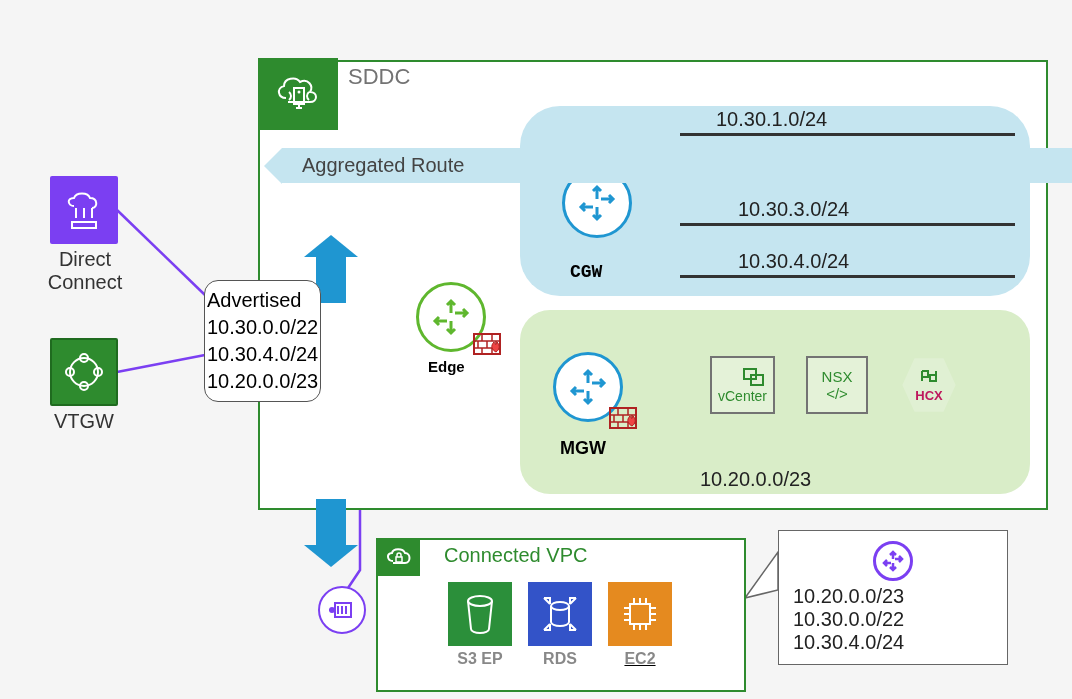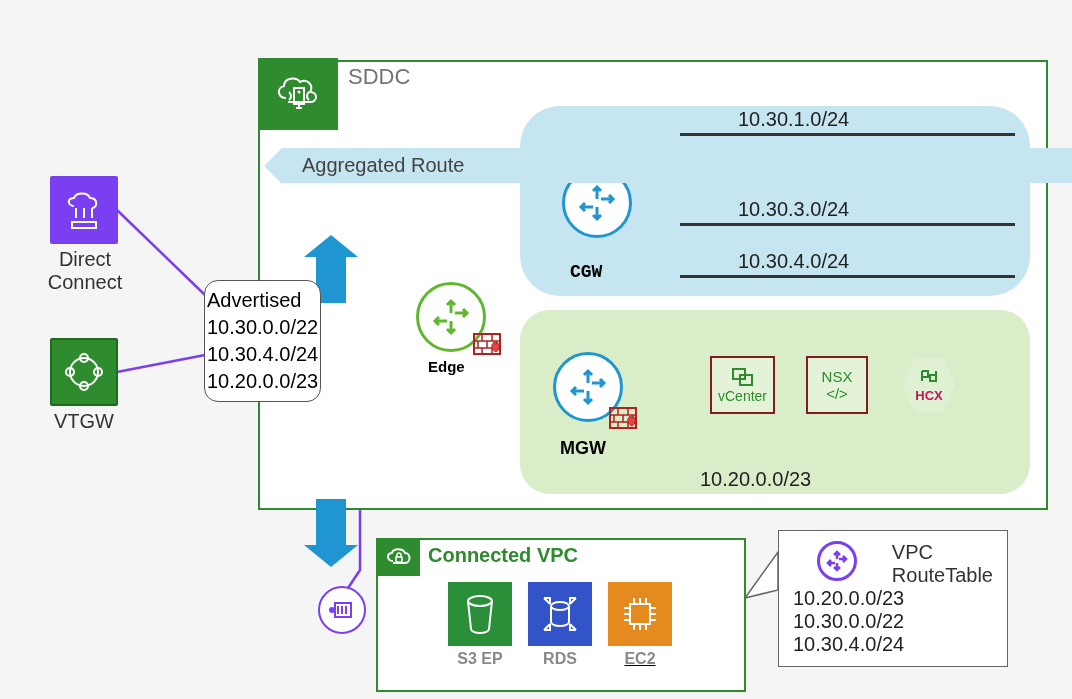--- a/index.html
+++ b/index.html
@@ -121,39 +121,39 @@
   .dx-icon { background: #7b3ff2; }
   .vtgw-icon { background: #2e8b2e; border: 2px solid #1f6b1f; }
   .aws-label { font-size: 20px; color: #333; text-align: center; line-height: 1.15; }
 
   
   .subnet-line { height: 3px; background: #333; }
   .subnet-text { font-size: 20px; color: #222; }
 
   
   .hex-box {
-    border: 2px solid #7f1d1d;
+    border: 2px solid #737373;
     min-width: 62px; height: 58px;
     display: flex; flex-direction: column;
     align-items: center; justify-content: center;
     font-size: 14px; color: #2e8b2e;
     background: rgba(255,255,255,0.3);
   }
   .hex-shape {
     width: 58px; height: 58px;
     border: 2.5px solid #2e8b2e;
     display:flex; align-items:center; justify-content:center;
     font-size: 13px; color:#be185d; font-weight:600;
     clip-path: polygon(25% 4%, 75% 4%, 96% 50%, 75% 96%, 25% 96%, 4% 50%);
     background: rgba(255,255,255,0.2);
   }
 
   
   .vpc-box { border: 2px solid #2e8b2e; background:#fff; }
-  .vpc-label { color: #2e8b2e; font-size: 20px; font-weight: 700; }
+  .vpc-label { color: #2e8b2e; font-size: 20px; font-weight: 400; margin-left: 16px; }
   .vpc-icon-badge {
     width: 44px; height: 38px;
     background: #2e8b2e;
     display:flex; align-items:center; justify-content:center;
   }
   .svc-icon {
     width: 64px; height: 64px;
     display:flex; align-items:center; justify-content:center;
   }
   .svc-s3 { background: #2b8f3a; }
@@ -212,21 +212,21 @@
     <path d="M22 36 L28 36 M25 32 L25 36" stroke="#fff" stroke-width="2"></path>
     <path d="M15 20 A5 5 0 0 1 15 28" fill="none" stroke="#fff" stroke-width="2"></path>
     <path d="M35 20 A5 5 0 0 0 35 28" fill="none" stroke="#fff" stroke-width="2"></path>
   </svg>
 </div>
 <div class="abs sddc-label" style="left:348px; top:64px;">SDDC</div>
 
 <div class="abs cgw-area" style="left:520px; top:106px; width:510px; height:190px;"></div>
 
 <div class="abs subnet-line" style="left:680px; top:133px; width:335px;"></div>
-<div class="abs subnet-text" style="left:738px; top:108px;">10.30.1.0/24</div>
+<div class="abs subnet-text" style="left:716px; top:108px;">10.30.1.0/24</div>
 
 <div class="abs subnet-line" style="left:680px; top:178px; width:335px;"></div>
 <div class="abs subnet-text" style="left:738px; top:153px;">10.30.2.0/24</div>
 
 <div class="abs subnet-line" style="left:680px; top:223px; width:335px;"></div>
 <div class="abs subnet-text" style="left:738px; top:198px;">10.30.3.0/24</div>
 
 <div class="abs subnet-line" style="left:680px; top:275px; width:335px;"></div>
 <div class="abs subnet-text" style="left:738px; top:250px;">10.30.4.0/24</div>
 
@@ -252,21 +252,21 @@
 </div>
 
 <svg class="abs fw-icon" style="left:608px; top:402px;" viewBox="0 0 30 30">
   <rect x="2" y="6" width="26" height="20" fill="none" stroke="#b02222" stroke-width="2"></rect>
   <path d="M2 13 H28 M2 20 H28 M10 6 V13 M20 6 V13 M6 13 V20 M15 13 V20 M24 13 V20 M10 20 V26 M20 20 V26" stroke="#b02222" stroke-width="1.5"></path>
   <path d="M22 14 C18 18 20 22 24 24 C27 22 29 18 25 14 C25 17 23 17 22 14 Z" fill="#e44" stroke="#b02222" stroke-width="1"></path>
 </svg>
 <div class="abs mgw-label" style="left:560px; top:438px;">MGW</div>
 <div class="abs mgw-cidr" style="left:700px; top:468px;">10.20.0.0/23</div>
 
-<div class="abs hex-box" style="left:710px; top:356px; padding:2px 6px;">
+<div class="abs hex-box" style="left:710px; top:356px; padding:2px 6px;align-items:flex-end;">
   <svg width="26" height="22" viewBox="0 0 26 22">
       <rect x="3" y="3" width="12" height="10" fill="none" stroke="#2e8b2e" stroke-width="2"></rect>
       <rect x="10" y="9" width="12" height="10" fill="none" stroke="#2e8b2e" stroke-width="2"></rect>
     </svg>
   <span>vCenter</span>
 </div>
 <div class="abs hex-box" style="left:806px; top:356px; padding:2px 10px;">
   <span style="font-size:15px;">NSX</span>
   <span style="font-size:15px;">&lt;/&gt;</span>
 </div>
@@ -378,21 +378,17 @@
 <div class="abs rt-box" style="left:778px; top:530px; width:230px;">
   <div style="display:flex; align-items:flex-start; gap:10px;">
     <div class="rt-icon">
       <svg width="24" height="24" viewBox="0 0 24 24">
         <path d="M12 3 L12 10 M9 6 L12 3 L15 6" stroke="#7b3ff2" stroke-width="2.5" fill="none"></path>
         <path d="M12 21 L12 14 M9 18 L12 21 L15 18" stroke="#7b3ff2" stroke-width="2.5" fill="none"></path>
         <path d="M3 14 L10 14 M6 11 L3 14 L6 17" stroke="#7b3ff2" stroke-width="2.5" fill="none"></path>
         <path d="M21 10 L14 10 M18 7 L21 10 L18 13" stroke="#7b3ff2" stroke-width="2.5" fill="none"></path>
       </svg>
     </div>
-    <div>
-      <div class="rt-title" style="text-align:left;">VPC</div>
-      <div class="rt-title" style="text-align:left;">RouteTable</div>
-    </div>
   </div>
   <div class="rt-cidr">10.20.0.0/23</div>
   <div class="rt-cidr">10.30.0.0/22</div>
   <div class="rt-cidr">10.30.4.0/24</div>
 </div>
 
 </body></html>

